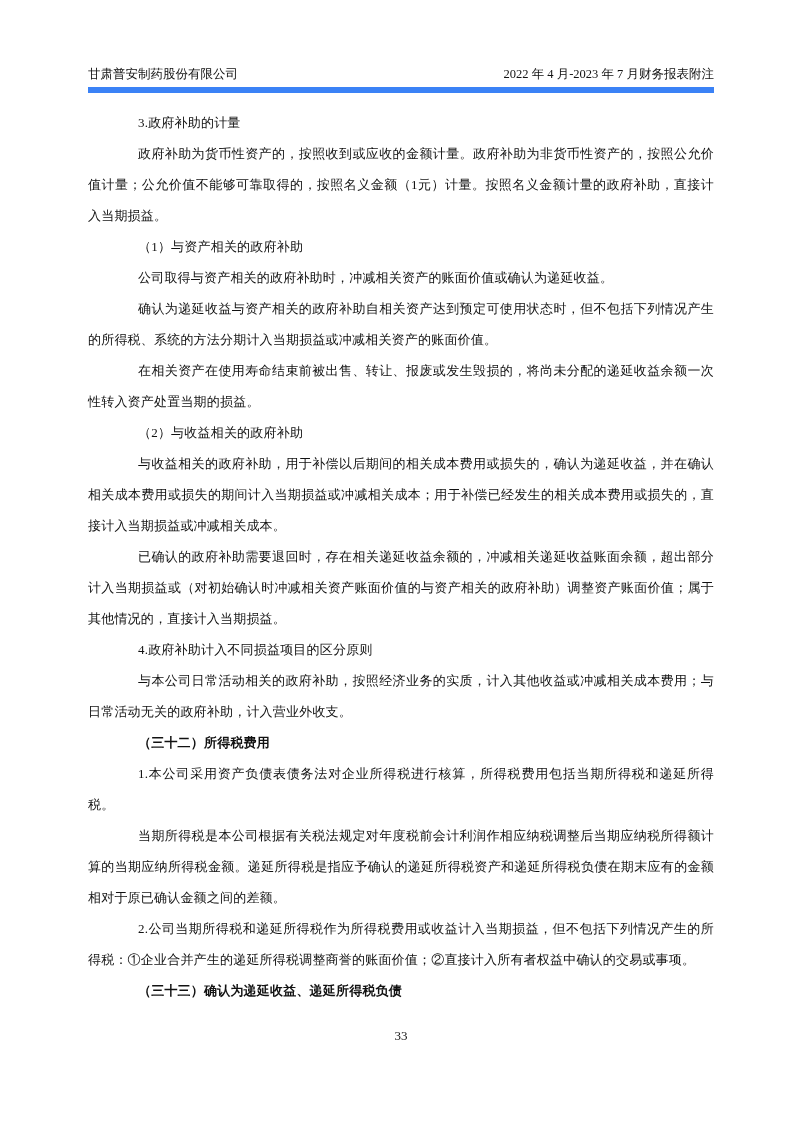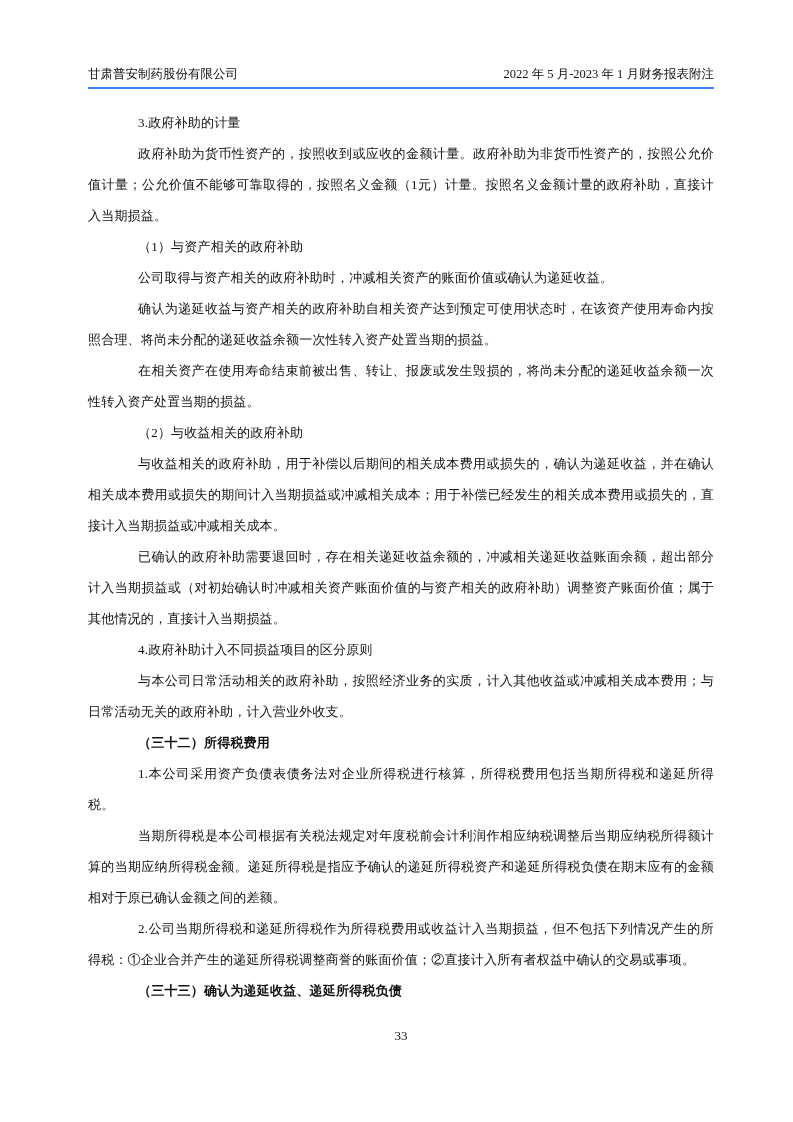--- a/index.html
+++ b/index.html
@@ -18,21 +18,21 @@
   }
   .header {
     position: absolute;
     top: 66px; left: 88px; width: 626px;
     display: flex;
     justify-content: space-between;
     align-items: flex-end;
     font-size: 12.5px;
     line-height: 17px;
     padding-bottom: 4px;
-    border-bottom: 2px solid #3b82f6;
+    border-bottom: 6px solid #3b82f6;
     white-space: nowrap;
   }
   .content {
     position: absolute;
     top: 107px; left: 88px; width: 626px;
   }
   .content p {
     margin: 0;
     font-size: 13px;
     line-height: 31px;
@@ -51,30 +51,30 @@
     line-height: 17px;
   }
 </style>
 </head>
 <body>
 
 <div class="page">
 
   <div class="header">
     <span>甘肃普安制药股份有限公司</span>
-    <span>2022 年 5 月-2023 年 1 月财务报表附注</span>
+    <span>2022 年 4 月-2023 年 7 月财务报表附注</span>
   </div>
 
   <div class="content">
 
   <p class="">3.政府补助的计量</p>
       <p class="">政府补助为货币性资产的，按照收到或应收的金额计量。政府补助为非货币性资产的，按照公允价值计量；公允价值不能够可靠取得的，按照名义金额（1元）计量。按照名义金额计量的政府补助，直接计入当期损益。</p>
       <p class="">（1）与资产相关的政府补助</p>
       <p class="">公司取得与资产相关的政府补助时，冲减相关资产的账面价值或确认为递延收益。</p>
-      <p class="">确认为递延收益与资产相关的政府补助自相关资产达到预定可使用状态时，在该资产使用寿命内按照合理、将尚未分配的递延收益余额一次性转入资产处置当期的损益。</p>
+      <p class="">确认为递延收益与资产相关的政府补助自相关资产达到预定可使用状态时，但不包括下列情况产生的所得税、系统的方法分期计入当期损益或冲减相关资产的账面价值。</p>
       <p class="">在相关资产在使用寿命结束前被出售、转让、报废或发生毁损的，将尚未分配的递延收益余额一次性转入资产处置当期的损益。</p>
       <p class="">（2）与收益相关的政府补助</p>
       <p class="">与收益相关的政府补助，用于补偿以后期间的相关成本费用或损失的，确认为递延收益，并在确认相关成本费用或损失的期间计入当期损益或冲减相关成本；用于补偿已经发生的相关成本费用或损失的，直接计入当期损益或冲减相关成本。</p>
       <p class="">已确认的政府补助需要退回时，存在相关递延收益余额的，冲减相关递延收益账面余额，超出部分计入当期损益或（对初始确认时冲减相关资产账面价值的与资产相关的政府补助）调整资产账面价值；属于其他情况的，直接计入当期损益。</p>
       <p class="">4.政府补助计入不同损益项目的区分原则</p>
       <p class="">与本公司日常活动相关的政府补助，按照经济业务的实质，计入其他收益或冲减相关成本费用；与日常活动无关的政府补助，计入营业外收支。</p>
       <p class="bold">（三十二）所得税费用</p>
       <p class="">1.本公司采用资产负债表债务法对企业所得税进行核算，所得税费用包括当期所得税和递延所得税。</p>
       <p class="">当期所得税是本公司根据有关税法规定对年度税前会计利润作相应纳税调整后当期应纳税所得额计算的当期应纳所得税金额。递延所得税是指应予确认的递延所得税资产和递延所得税负债在期末应有的金额相对于原已确认金额之间的差额。</p>
       <p class="">2.公司当期所得税和递延所得税作为所得税费用或收益计入当期损益，但不包括下列情况产生的所得税：①企业合并产生的递延所得税调整商誉的账面价值；②直接计入所有者权益中确认的交易或事项。</p>

